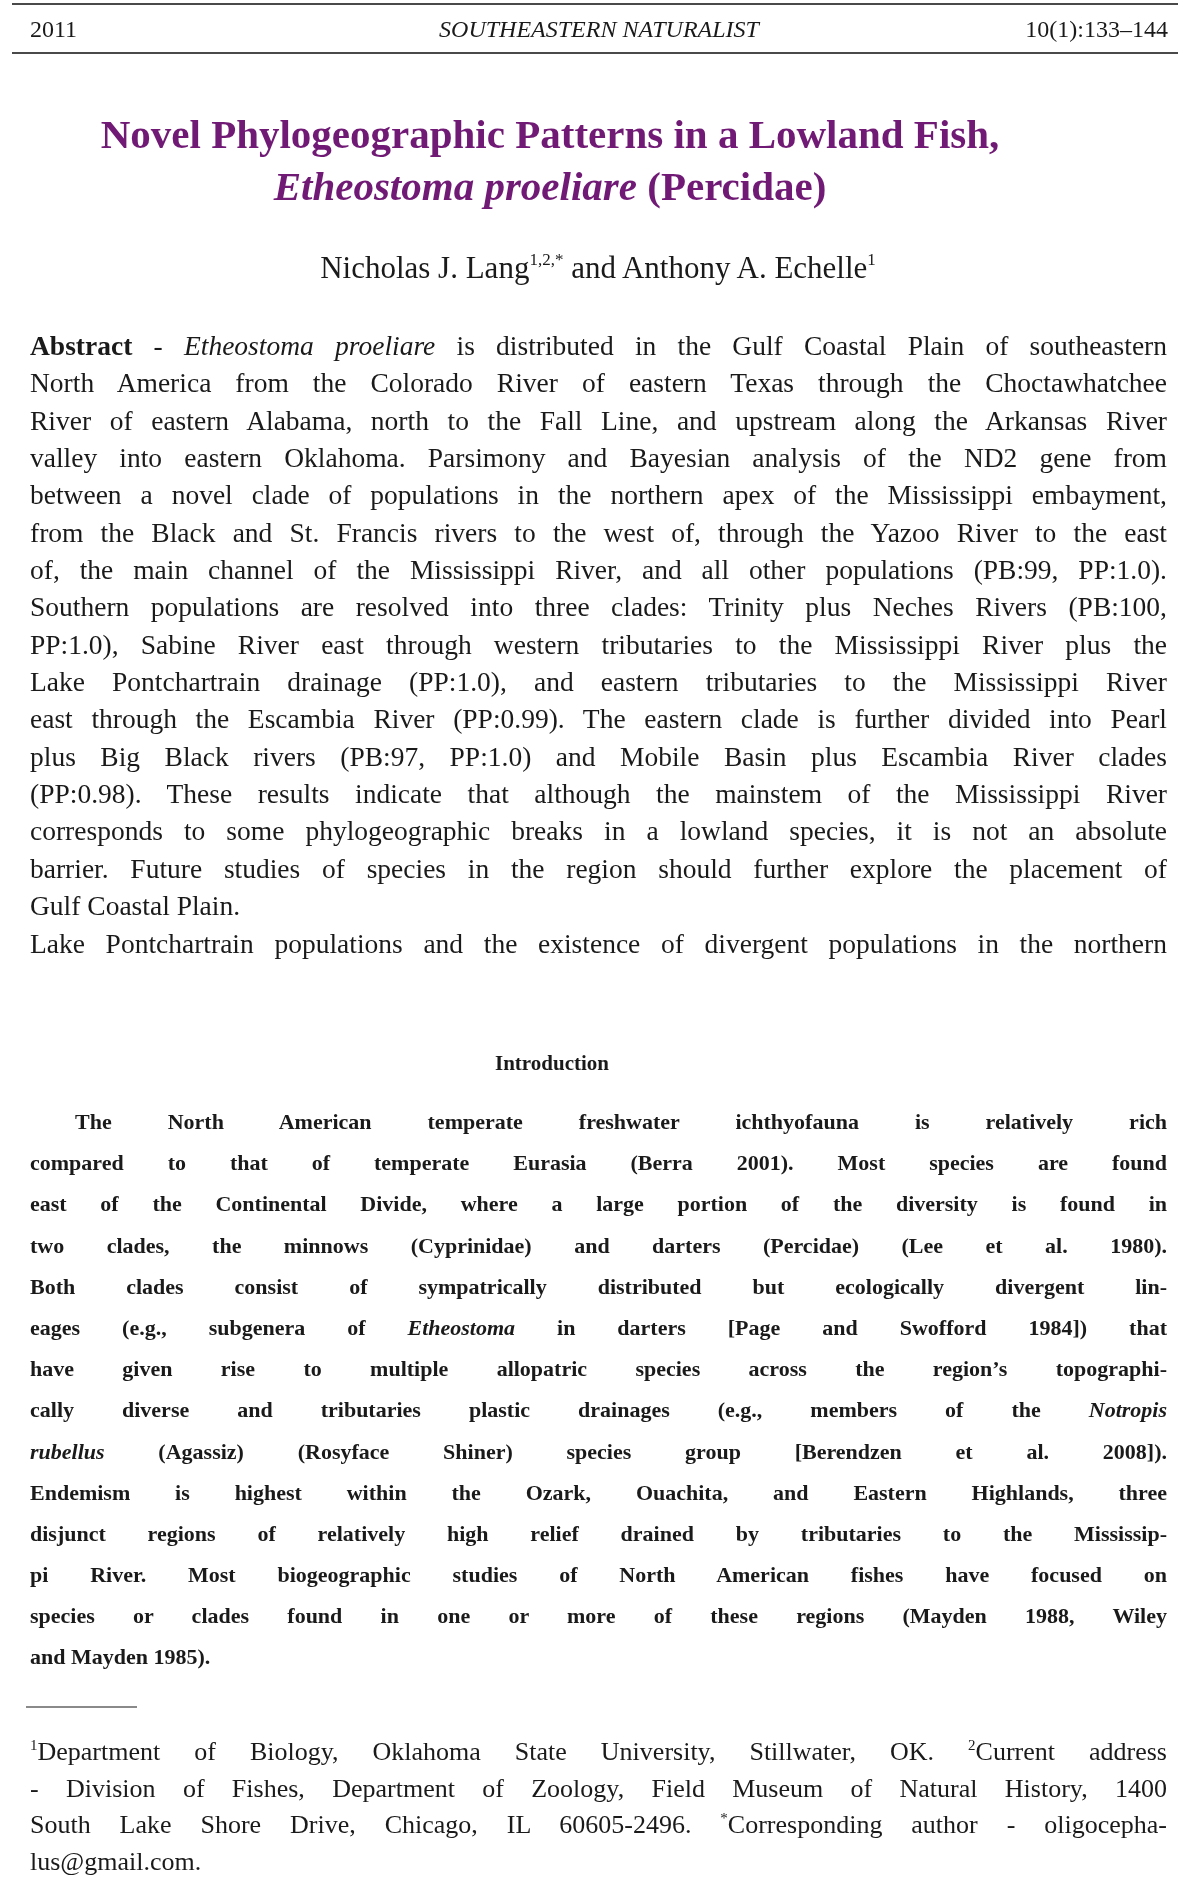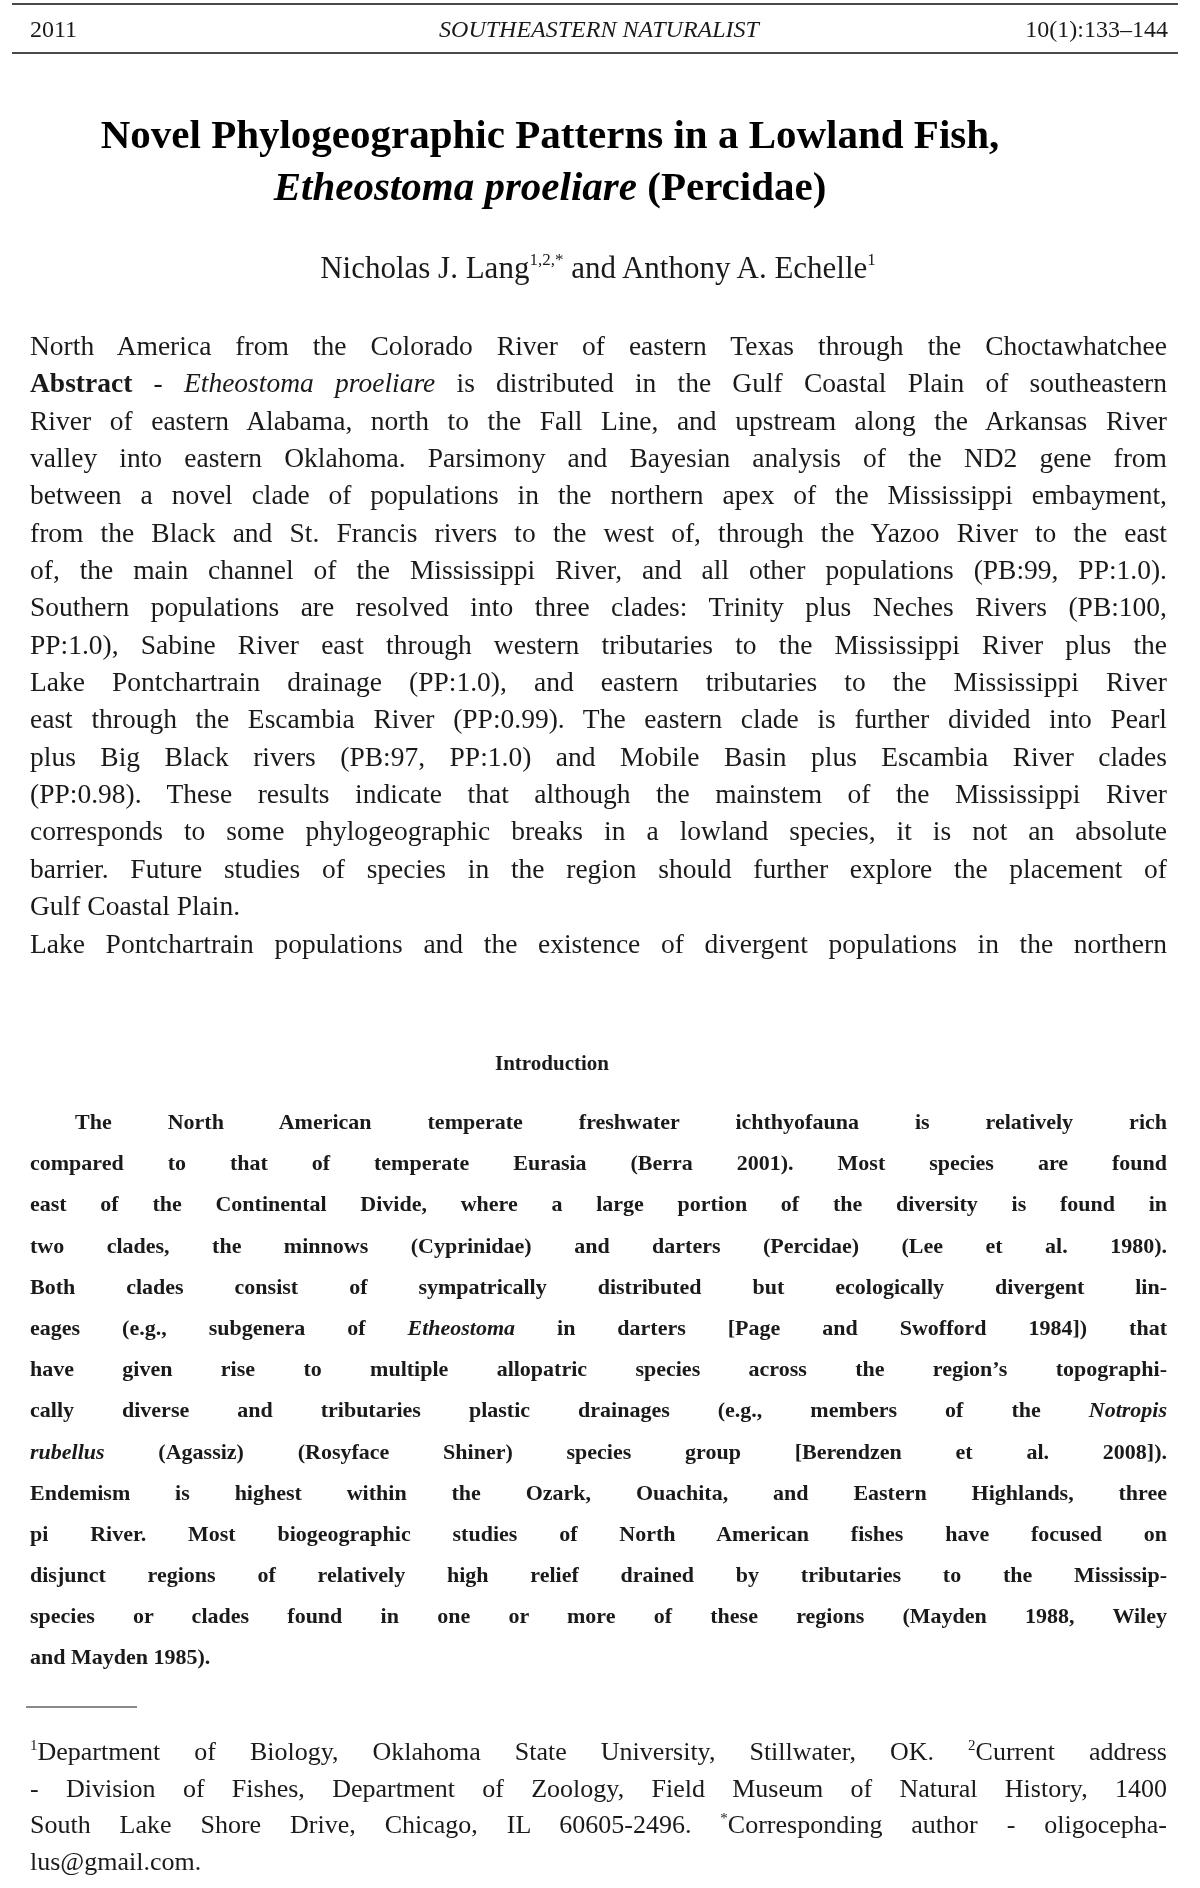--- a/index.html
+++ b/index.html
@@ -13,21 +13,21 @@
   .running-head {
     position: absolute; top: 11px; left: 30px; width: 1138px; height: 36px;
     font-size: 24px; line-height: 36px;
   }
   .rh-left { position: absolute; left: 0; top: 0; }
   .rh-center { position: absolute; left: 0; right: 0; top: 0; text-align: center; font-style: italic; }
   .rh-right { position: absolute; right: 0; top: 0; }
 
   .title {
     position: absolute; left: 0; width: 1100px; top: 108px;
-    text-align: center; font-weight: bold; font-size: 41px; line-height: 52px; color: #000000;
+    text-align: center; font-weight: bold; font-size: 41px; line-height: 52px; color: #701a75;
   }
   .title .line { display: block; white-space: nowrap; }
   .title i { font-style: italic; }
 
   .authors {
     position: absolute; left: 0; width: 1196px; top: 248px; text-align: center;
     font-size: 31px; line-height: 40px;
   }
   .authors sup { font-size: 17px; vertical-align: 0; position: relative; top: -13px; }
 
@@ -70,22 +70,22 @@
 <h1 class="title" style="margin:0">
   <span class="line">Novel Phylogeographic Patterns in a Lowland Fish,</span>
   <span class="line"><i>Etheostoma proeliare</i><span> (Percidae)</span></span>
 </h1>
 
 <div class="authors">
   <span>Nicholas J. Lang</span><sup>1,2,*</sup><span> and </span><span>Anthony A. Echelle</span><sup>1</sup>
 </div>
 
 <div class="justified-block" id="abstract">
+    <span class="jline"><b>Abstract</b><span> - </span><i>Etheostoma proeliare</i><span> is distributed in the Gulf Coastal Plain of southeastern</span></span>
     <span class="jline"><span>North America from the Colorado River of eastern Texas through the Choctawhatchee</span></span>
-    <span class="jline"><b>Abstract</b><span> - </span><i>Etheostoma proeliare</i><span> is distributed in the Gulf Coastal Plain of southeastern</span></span>
     <span class="jline"><span>River of eastern Alabama, north to the Fall Line, and upstream along the Arkansas River</span></span>
     <span class="jline"><span>valley into eastern Oklahoma. Parsimony and Bayesian analysis of the ND2 gene from</span></span>
     <span class="jline"><span>between a novel clade of populations in the northern apex of the Mississippi embayment,</span></span>
     <span class="jline"><span>from the Black and St. Francis rivers to the west of, through the Yazoo River to the east</span></span>
     <span class="jline"><span>of, the main channel of the Mississippi River, and all other populations (PB:99, PP:1.0).</span></span>
     <span class="jline"><span>Southern populations are resolved into three clades: Trinity plus Neches Rivers (PB:100,</span></span>
     <span class="jline"><span>PP:1.0), Sabine River east through western tributaries to the Mississippi River plus the</span></span>
     <span class="jline"><span>Lake Pontchartrain drainage (PP:1.0), and eastern tributaries to the Mississippi River</span></span>
     <span class="jline"><span>east through the Escambia River (PP:0.99). The eastern clade is further divided into Pearl</span></span>
     <span class="jline"><span>plus Big Black rivers (PB:97, PP:1.0) and Mobile Basin plus Escambia River clades</span></span>
@@ -102,22 +102,22 @@
     <span class="jline indent"><span>The North American temperate freshwater ichthyofauna is relatively rich</span></span>
     <span class="jline"><span>compared to that of temperate Eurasia (Berra 2001). Most species are found</span></span>
     <span class="jline"><span>east of the Continental Divide, where a large portion of the diversity is found in</span></span>
     <span class="jline"><span>two clades, the minnows (Cyprinidae) and darters (Percidae) (Lee et al. 1980).</span></span>
     <span class="jline"><span>Both clades consist of sympatrically distributed but ecologically divergent lin-</span></span>
     <span class="jline"><span>eages (e.g., subgenera of </span><i>Etheostoma</i><span> in darters [Page and Swofford 1984]) that</span></span>
     <span class="jline"><span>have given rise to multiple allopatric species across the region’s topographi-</span></span>
     <span class="jline"><span>cally diverse and tributaries plastic drainages (e.g., members of the </span><i>Notropis</i></span>
     <span class="jline"><i>rubellus</i><span> (Agassiz) (Rosyface Shiner) species group [Berendzen et al. 2008]).</span></span>
     <span class="jline"><span>Endemism is highest within the Ozark, Ouachita, and Eastern Highlands, three</span></span>
+    <span class="jline"><span>disjunct regions of relatively high relief drained by tributaries to the Mississip-</span></span>
     <span class="jline"><span>pi River. Most biogeographic studies of North American fishes have focused on</span></span>
-    <span class="jline"><span>disjunct regions of relatively high relief drained by tributaries to the Mississip-</span></span>
     <span class="jline"><span>species or clades found in one or more of these regions (Mayden 1988, Wiley</span></span>
     <span class="jline last"><span>and Mayden 1985).</span></span>
   </div>
 
 <div class="fn-rule"></div>
 <div class="justified-block" id="footnotes">
     <span class="jline"><sup>1</sup><span>Department of Biology, Oklahoma State University, Stillwater, OK. </span><sup>2</sup><span>Current address</span></span>
     <span class="jline"><span>- Division of Fishes, Department of Zoology, Field Museum of Natural History, 1400</span></span>
     <span class="jline"><span>South Lake Shore Drive, Chicago, IL 60605-2496. </span><sup>*</sup><span>Corresponding author - oligocepha-</span></span>
     <span class="jline last"><span>lus@gmail.com.</span></span>

